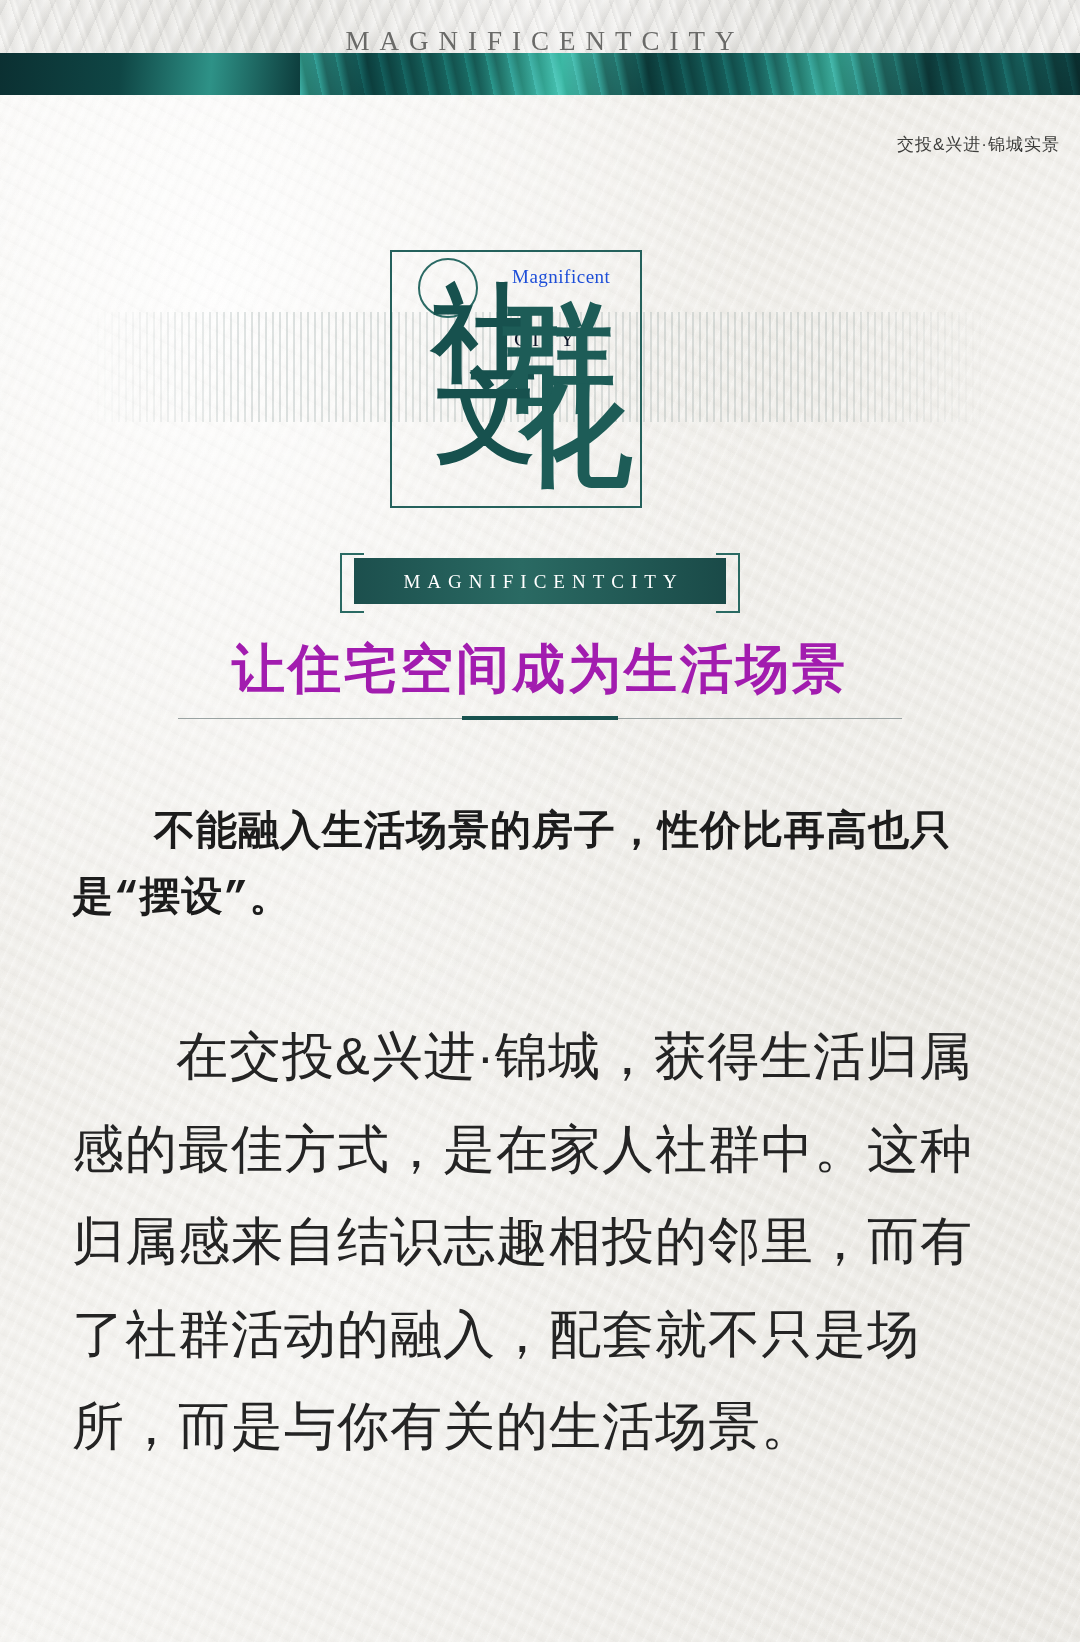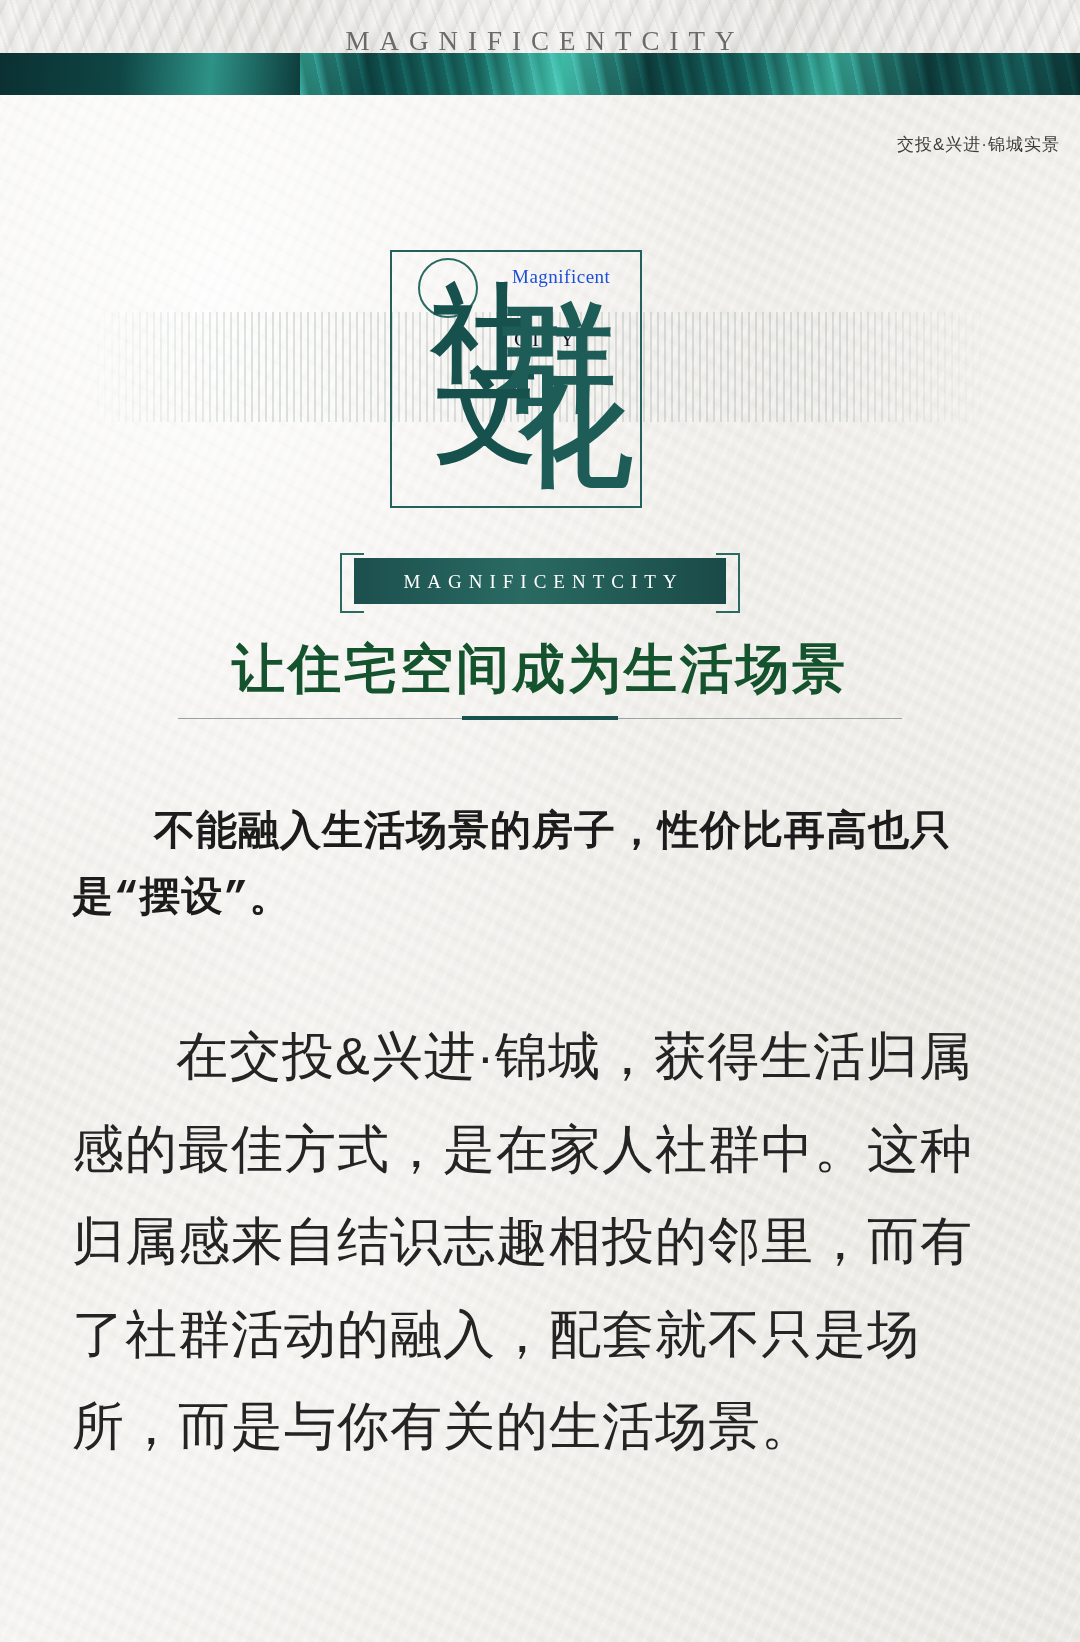--- a/index.html
+++ b/index.html
@@ -215,21 +215,21 @@
   
   .headline {
     position: absolute;
     left: 0; right: 0;
     top: 634px;
     text-align: center;
     font-family: "Liberation Serif", serif;
     font-weight: 700;
     font-size: 53px;
     letter-spacing: 3px;
-    color: #14532d;
+    color: #a21caf;
   }
   .rule {
     position: absolute;
     top: 718px;
     left: 178px;
     width: 724px;
     height: 1px;
     background: #9aa3a2;
   }
   .rule-accent {

